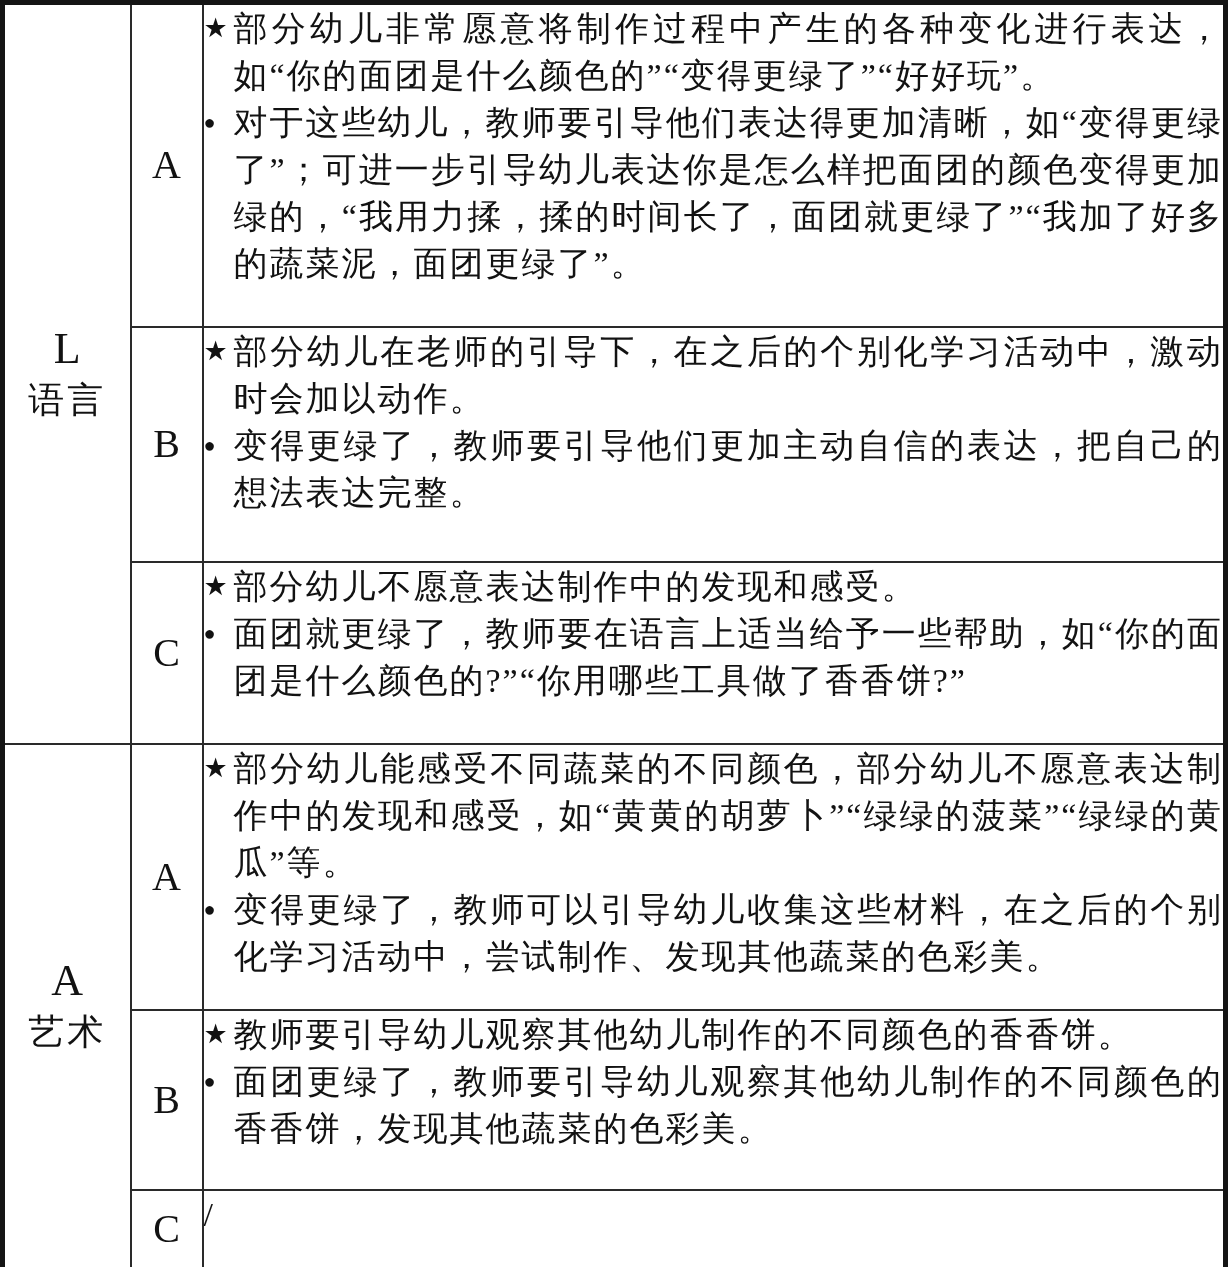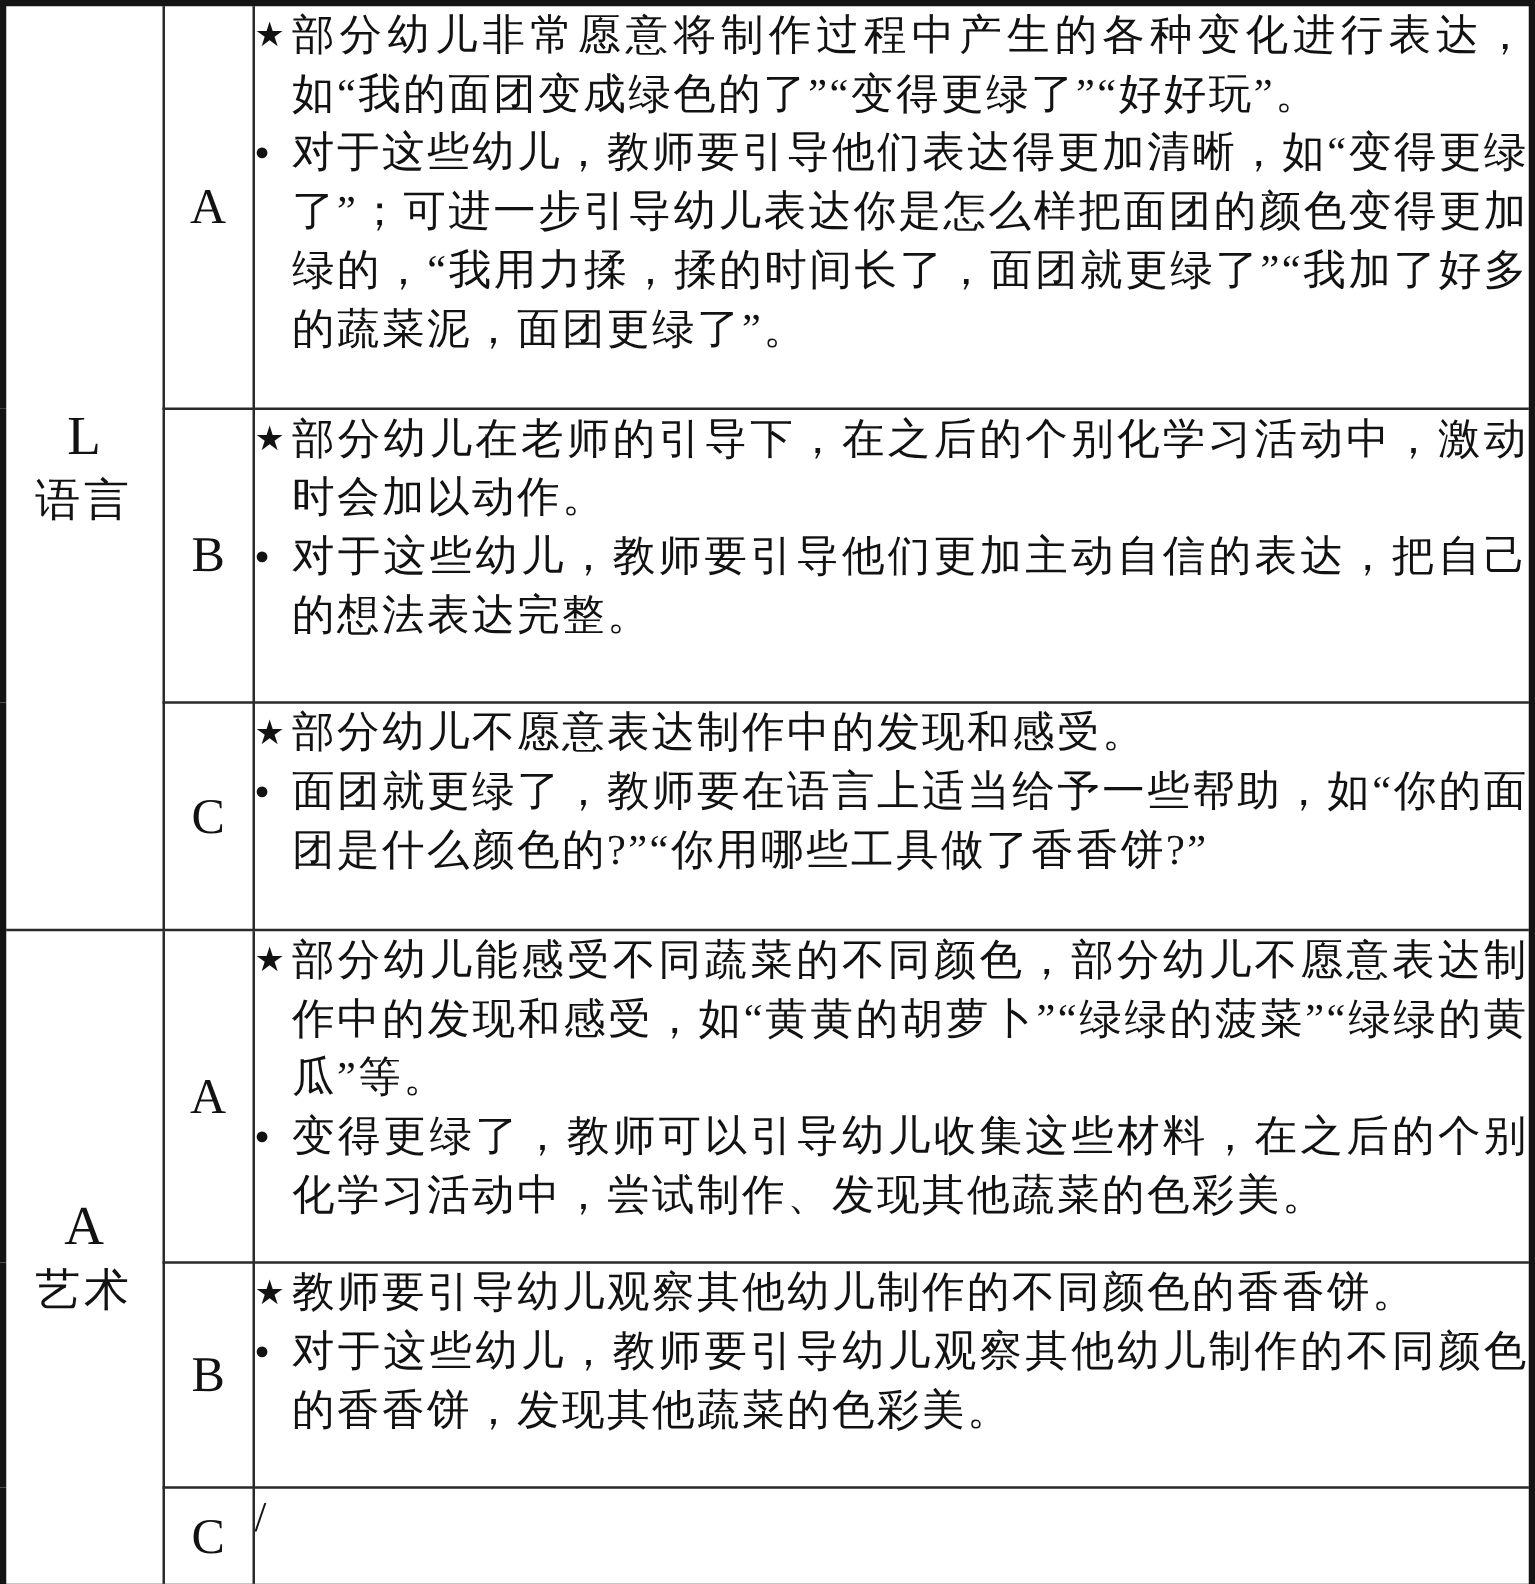--- a/index.html
+++ b/index.html
@@ -91,39 +91,39 @@
 
     <tr class="r-la">
       <td class="group-cell" rowspan="3">
         <div class="group-letter">L</div>
         <div class="group-name">语言</div>
       </td>
       <td class="level-cell">A</td>
       <td class="content-cell">
         <div class="item">
           <span class="marker star">★</span>
-          <span class="item-text">部分幼儿非常愿意将制作过程中产生的各种变化进行表达，如“我的面团变成绿色的了”“变得更绿了”“好好玩”。</span>
+          <span class="item-text">部分幼儿非常愿意将制作过程中产生的各种变化进行表达，如“你的面团是什么颜色的”“变得更绿了”“好好玩”。</span>
         </div>
         <div class="item">
           <span class="marker dot">●</span>
           <span class="item-text">对于这些幼儿，教师要引导他们表达得更加清晰，如“变得更绿了”；可进一步引导幼儿表达你是怎么样把面团的颜色变得更加绿的，“我用力揉，揉的时间长了，面团就更绿了”“我加了好多的蔬菜泥，面团更绿了”。</span>
         </div>
       </td>
     </tr>
 
     <tr class="r-lb">
       <td class="level-cell">B</td>
       <td class="content-cell">
         <div class="item">
           <span class="marker star">★</span>
           <span class="item-text">部分幼儿在老师的引导下，在之后的个别化学习活动中，激动时会加以动作。</span>
         </div>
         <div class="item">
           <span class="marker dot">●</span>
-          <span class="item-text">对于这些幼儿，教师要引导他们更加主动自信的表达，把自己的想法表达完整。</span>
+          <span class="item-text">变得更绿了，教师要引导他们更加主动自信的表达，把自己的想法表达完整。</span>
         </div>
       </td>
     </tr>
 
     <tr class="r-lc">
       <td class="level-cell">C</td>
       <td class="content-cell">
         <div class="item">
           <span class="marker star">★</span>
           <span class="item-text">部分幼儿不愿意表达制作中的发现和感受。</span>
@@ -155,21 +155,21 @@
 
     <tr class="r-ab">
       <td class="level-cell">B</td>
       <td class="content-cell">
         <div class="item">
           <span class="marker star">★</span>
           <span class="item-text">教师要引导幼儿观察其他幼儿制作的不同颜色的香香饼。</span>
         </div>
         <div class="item">
           <span class="marker dot">●</span>
-          <span class="item-text">对于这些幼儿，教师要引导幼儿观察其他幼儿制作的不同颜色的香香饼，发现其他蔬菜的色彩美。</span>
+          <span class="item-text">面团更绿了，教师要引导幼儿观察其他幼儿制作的不同颜色的香香饼，发现其他蔬菜的色彩美。</span>
         </div>
       </td>
     </tr>
 
     <tr class="r-ac">
       <td class="level-cell">C</td>
       <td class="content-cell">
         <div class="item">
           <span class="marker slash">/</span>
           <span class="item-text"></span>

